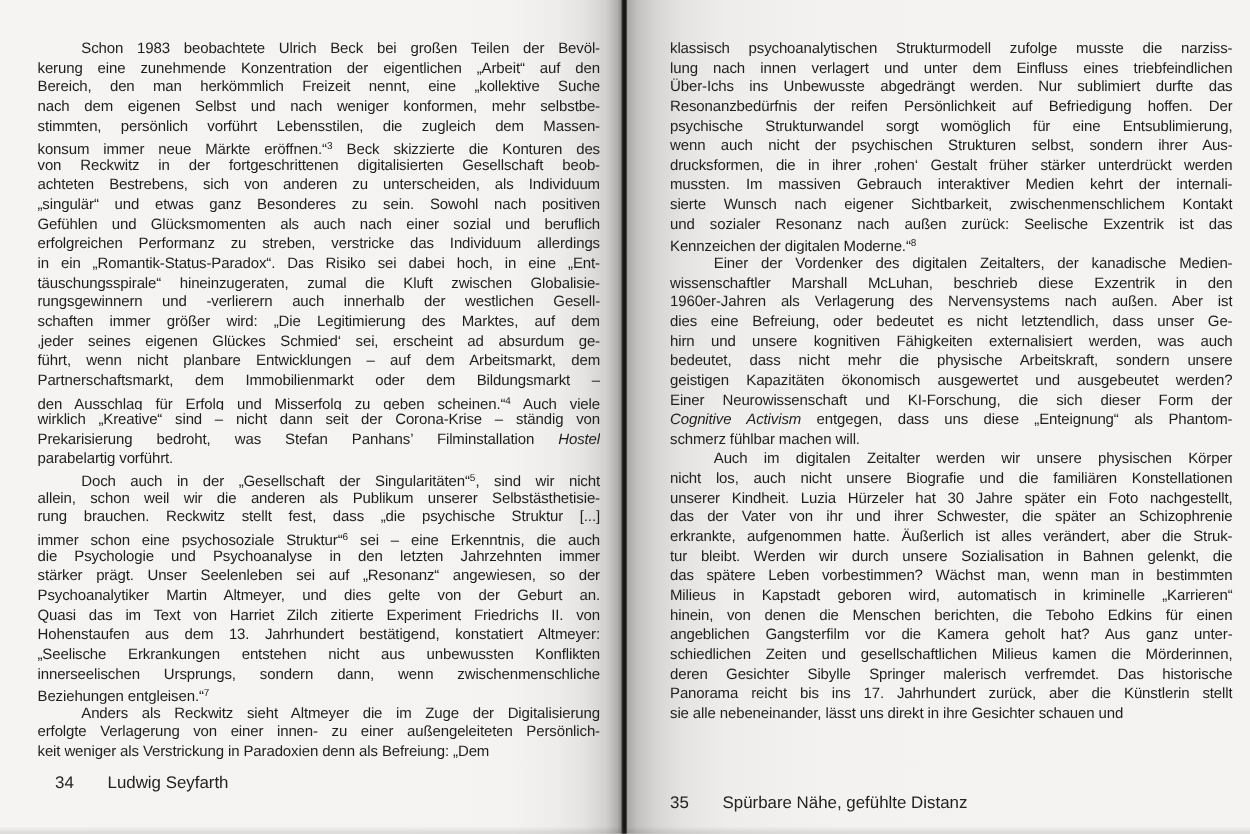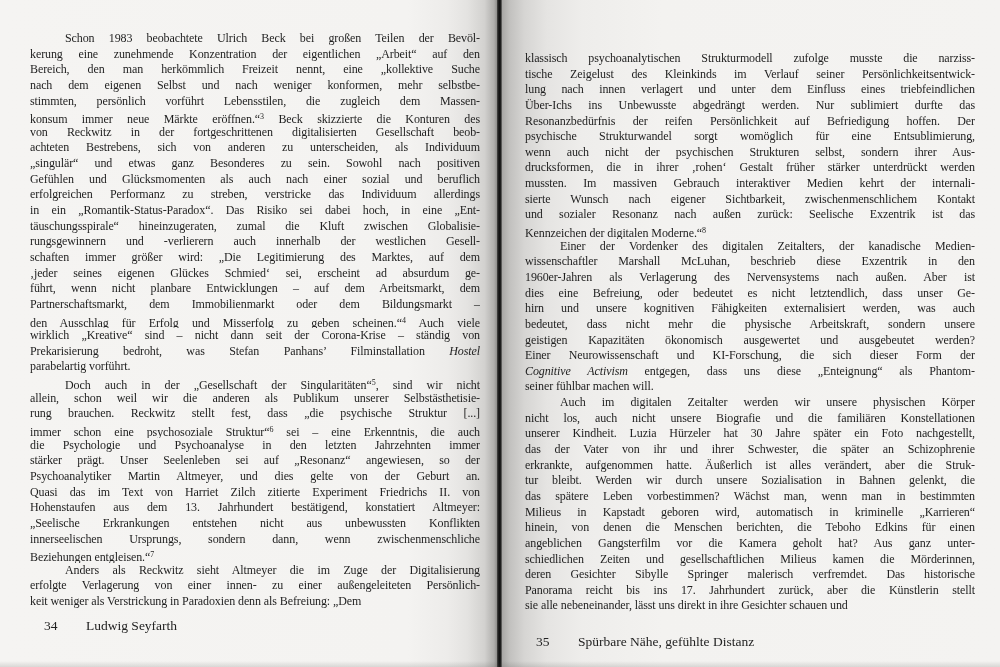--- a/index.html
+++ b/index.html
@@ -2,21 +2,21 @@
 <html><head>
 <meta charset="utf-8">
 <style>
   html,body{margin:0;padding:0;}
   body{
     width:1000px;height:667px;overflow:hidden;
     background:#e9e8e6;
     font-family:"Liberation Sans","DejaVu Sans",sans-serif;
     -webkit-font-smoothing:antialiased;
   }
-  .spread{position:relative;width:1000px;height:667px;font-family:Liberation Serif, serif;}
+  .spread{position:relative;width:1000px;height:667px;}
   .page{position:absolute;top:0;height:667px;}
   .page-left{
     left:0;width:497px;
     background:linear-gradient(90deg,#f5f4f2 0%,#f4f3f1 82%,#eeede b 90%,#e6e5e3 93%,#d5d4d2 97%,#b3b2b0 99.3%,#8f8e8c 100%);
     background:linear-gradient(90deg,#f5f4f2 0%,#f4f3f1 82%,#edecea 90%,#e4e3e1 94%,#d2d1cf 97.5%,#b0afad 99.4%,#8f8e8c 100%);
   }
   .spine{
     position:absolute;top:0;left:497px;width:5px;height:667px;
     background:linear-gradient(90deg,#4a4a48 0%,#171717 35%,#0f0f0f 65%,#757573 100%);
   }
@@ -31,21 +31,21 @@
   }
   .text-col{
     position:absolute;top:31px;
     width:450px;
     color:#1e1e1e;
     font-size:12px;
     letter-spacing:-0.1px;
     line-height:15.65px;
   }
   .text-col-left{left:30px;}
-  .text-col-right{left:525px;margin-top:20px;}
+  .text-col-right{left:536px;}
   .line{
     height:15.65px;
     text-align:justify;
     text-align-last:justify;
     overflow:hidden;
     white-space:normal;
   }
   .line.end{text-align-last:left;}
   .line.ind{text-indent:35px;}
   .line .it{font-style:italic;}
@@ -108,41 +108,40 @@
       <div class="line">Hohenstaufen aus dem 13. Jahrhundert bestätigend, konstatiert Altmeyer:</div>
       <div class="line">„Seelische Erkrankungen entstehen nicht aus unbewussten Konflikten</div>
       <div class="line">innerseelischen Ursprungs, sondern dann, wenn zwischenmenschliche</div>
       <div class="line end">Beziehungen entgleisen.“<span class=" sup">7</span></div>
       <div class="line ind">Anders als Reckwitz sieht Altmeyer die im Zuge der Digitalisierung</div>
       <div class="line">erfolgte Verlagerung von einer innen- zu einer außengeleiteten Persönlich-</div>
       <div class="line end">keit weniger als Verstrickung in Paradoxien denn als Befreiung: „Dem</div>
     </div>
   <div class="text-col text-col-right">
       <div class="line">klassisch psychoanalytischen Strukturmodell zufolge musste die narziss-</div>
-      <div class="line">tische Zeigelust des Kleinkinds im Verlauf seiner Persönlichkeitsentwick-</div>
       <div class="line">lung nach innen verlagert und unter dem Einfluss eines triebfeindlichen</div>
       <div class="line">Über-Ichs ins Unbewusste abgedrängt werden. Nur sublimiert durfte das</div>
       <div class="line">Resonanzbedürfnis der reifen Persönlichkeit auf Befriedigung hoffen. Der</div>
       <div class="line">psychische Strukturwandel sorgt womöglich für eine Entsublimierung,</div>
       <div class="line">wenn auch nicht der psychischen Strukturen selbst, sondern ihrer Aus-</div>
       <div class="line">drucksformen, die in ihrer ‚rohen‘ Gestalt früher stärker unterdrückt werden</div>
       <div class="line">mussten. Im massiven Gebrauch interaktiver Medien kehrt der internali-</div>
       <div class="line">sierte Wunsch nach eigener Sichtbarkeit, zwischenmenschlichem Kontakt</div>
       <div class="line">und sozialer Resonanz nach außen zurück: Seelische Exzentrik ist das</div>
       <div class="line end">Kennzeichen der digitalen Moderne.“<span class=" sup">8</span></div>
       <div class="line ind">Einer der Vordenker des digitalen Zeitalters, der kanadische Medien-</div>
       <div class="line">wissenschaftler Marshall McLuhan, beschrieb diese Exzentrik in den</div>
       <div class="line">1960er-Jahren als Verlagerung des Nervensystems nach außen. Aber ist</div>
       <div class="line">dies eine Befreiung, oder bedeutet es nicht letztendlich, dass unser Ge-</div>
       <div class="line">hirn und unsere kognitiven Fähigkeiten externalisiert werden, was auch</div>
       <div class="line">bedeutet, dass nicht mehr die physische Arbeitskraft, sondern unsere</div>
       <div class="line">geistigen Kapazitäten ökonomisch ausgewertet und ausgebeutet werden?</div>
       <div class="line">Einer Neurowissenschaft und KI-Forschung, die sich dieser Form der</div>
       <div class="line"><span class="it">Cognitive Activism</span> entgegen, dass uns diese „Enteignung“ als Phantom-</div>
-      <div class="line end">seiner fühlbar machen will.</div>
+      <div class="line end">schmerz fühlbar machen will.</div>
       <div class="line ind">Auch im digitalen Zeitalter werden wir unsere physischen Körper</div>
       <div class="line">nicht los, auch nicht unsere Biografie und die familiären Konstellationen</div>
       <div class="line">unserer Kindheit. Luzia Hürzeler hat 30 Jahre später ein Foto nachgestellt,</div>
       <div class="line">das der Vater von ihr und ihrer Schwester, die später an Schizophrenie</div>
       <div class="line">erkrankte, aufgenommen hatte. Äußerlich ist alles verändert, aber die Struk-</div>
       <div class="line">tur bleibt. Werden wir durch unsere Sozialisation in Bahnen gelenkt, die</div>
       <div class="line">das spätere Leben vorbestimmen? Wächst man, wenn man in bestimmten</div>
       <div class="line">Milieus in Kapstadt geboren wird, automatisch in kriminelle „Karrieren“</div>
       <div class="line">hinein, von denen die Menschen berichten, die Teboho Edkins für einen</div>
       <div class="line">angeblichen Gangsterfilm vor die Kamera geholt hat? Aus ganz unter-</div>

